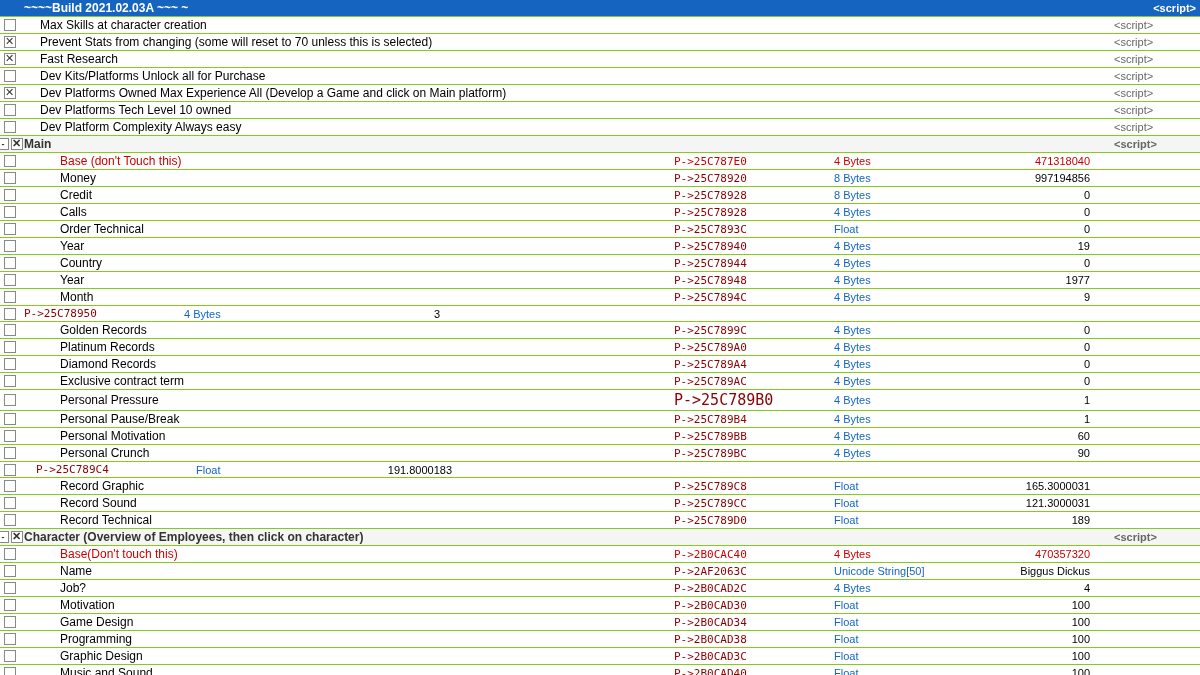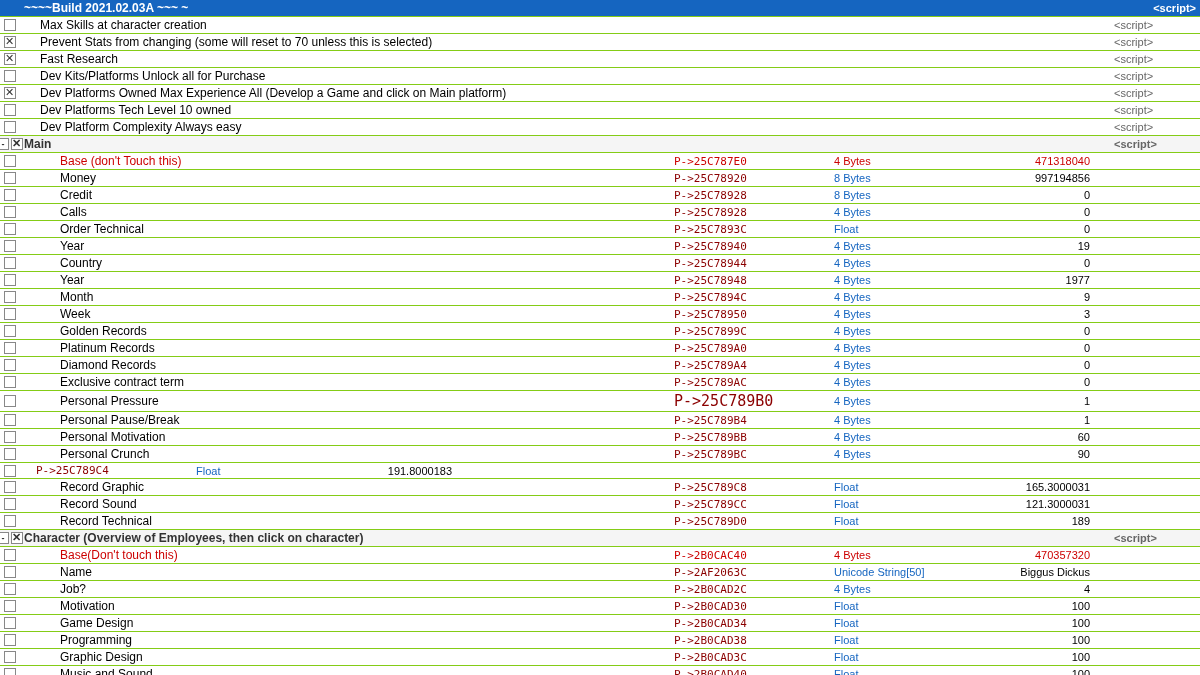--- a/index.html
+++ b/index.html
@@ -337,21 +337,20 @@
     <div class="col-name indent-2"><span>Month</span></div>
     <div class="col-address" style="color:#8b0000;font-family:monospace;font-size:11px;">P-&gt;25C7894C</div>
     <div class="col-size" style="color:#1565c0;">4 Bytes</div>
     <div class="col-value">9</div>
     <div class="col-script"></div>
   </div>
         <div class="row script-row">
     <div class="col-check">
             <span class="checkbox-icon"></span>
           </div>
-    <div class="col-name indent-2"><span>Week</span></div>
     <div class="col-address" style="color:#8b0000;font-family:monospace;font-size:11px;">P-&gt;25C78950</div>
     <div class="col-size" style="color:#1565c0;">4 Bytes</div>
     <div class="col-value">3</div>
     <div class="col-script"></div>
   </div>
         <div class="row script-row">
     <div class="col-check">
             <span class="checkbox-icon"></span>
           </div>
     <div class="col-name indent-2"><span>Golden Records</span></div>

